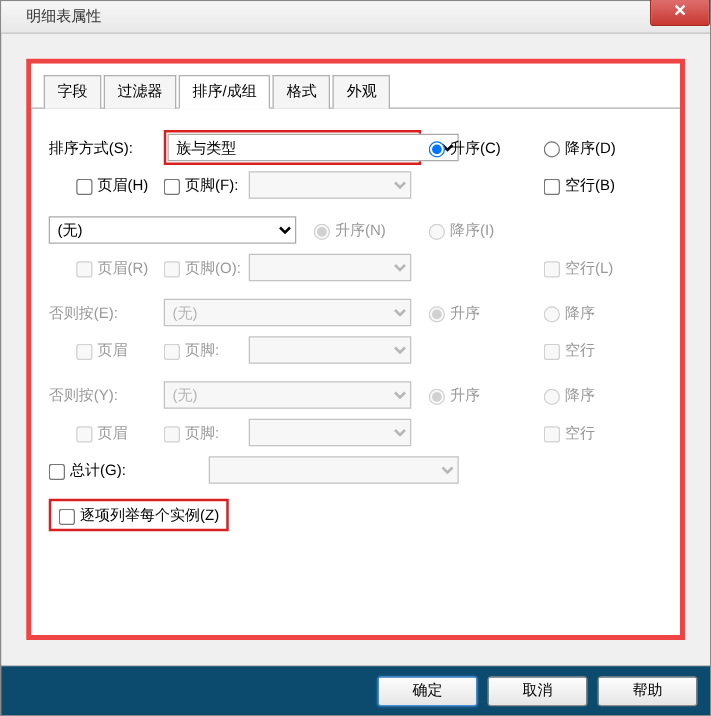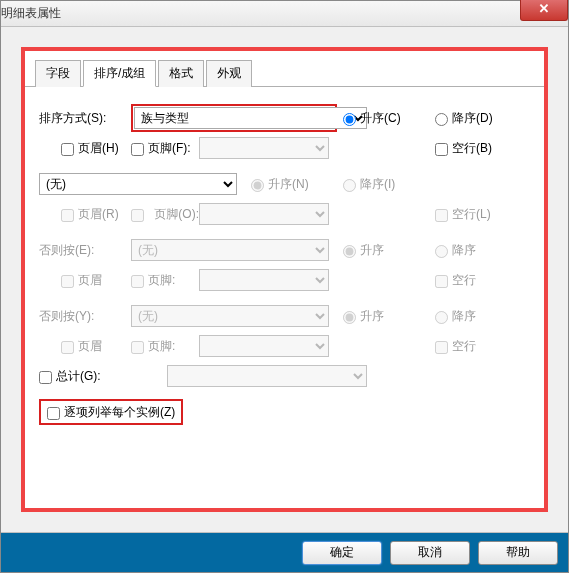--- a/index.html
+++ b/index.html
@@ -18,21 +18,21 @@
     background: #f0f0f0;
     display: flex;
     flex-direction: column;
   }
   .titlebar {
     height: 26px;
     background: linear-gradient(#f7f7f7, #e8e8e8);
     border-bottom: 1px solid #c0c0c0;
     display: flex;
     align-items: center;
-    padding: 0 0 0 0;
+    padding: 0 0 0 20px;
     position: relative;
   }
   .titlebar .title {
     color: #333;
     font-size: 12px;
   }
   .close-btn {
     position: absolute;
     right: 0;
     top: -2px;
@@ -121,21 +121,21 @@
     display: flex;
     align-items: center;
     margin-top: 4px;
   }
   .totals-row .t-lbl { width: 128px; }
   .totals-row select { width: 200px; }
   .list-row { margin-top: 12px; }
   .footer {
     height: 40px;
     border-top: 1px solid #c0c0c0;
-    background: #0369a1;
+    background: #0c4a6e;
     display: flex;
     align-items: center;
     justify-content: flex-end;
     padding: 16px 10px;
     gap: 8px;
   }
   .btn {
     height: 24px;
     min-width: 80px;
     border: 1px solid #8a8a8a;
@@ -154,20 +154,21 @@
 
 <div class="window">
   <div class="titlebar">
     <span class="title">明细表属性</span>
     <div class="close-btn">✕</div>
   </div>
 
   <div class="content-frame">
     <div class="tabs">
       <div class="tab">字段</div>
+      <div class="tab">过滤器</div>
       <div class="tab active">排序/成组</div>
       <div class="tab">格式</div>
       <div class="tab">外观</div>
     </div>
 
     <div class="tab-body">
 
       <div class="row">
         <div class="col-lbl">排序方式(S):</div>
         <div class="col-combo">
@@ -233,21 +234,21 @@
         </div>
       </div>
       <div class="row disabled">
         <div class="col-lbl" style="padding-left:22px;">
           <label class="lbl-check">
             <input type="checkbox" disabled="" style="">
             <span>页眉(R)</span>
           </label>
         </div>
         <div class="col-combo">
-          <label class="lbl-check" style="width:68px;justify-content:space-between;">
+          <label class="lbl-check" style="width:68px;">
             <input type="checkbox" disabled="" style="">
             <span>页脚(O):</span>
           </label>
           <select disabled="" style="width:130px;"></select>
         </div>
         <div class="col-asc"></div>
         <div class="col-desc">
           <label class="lbl-check">
             <input type="checkbox" disabled="" style="">
             <span>空行(L)</span>

